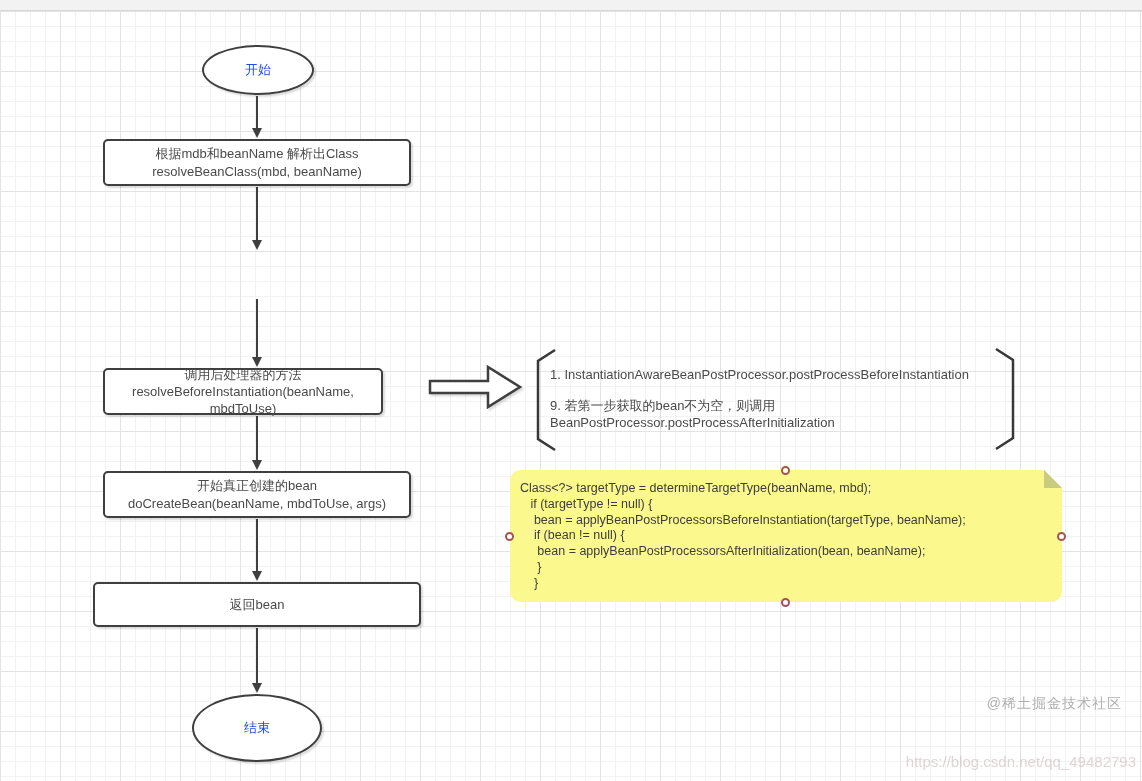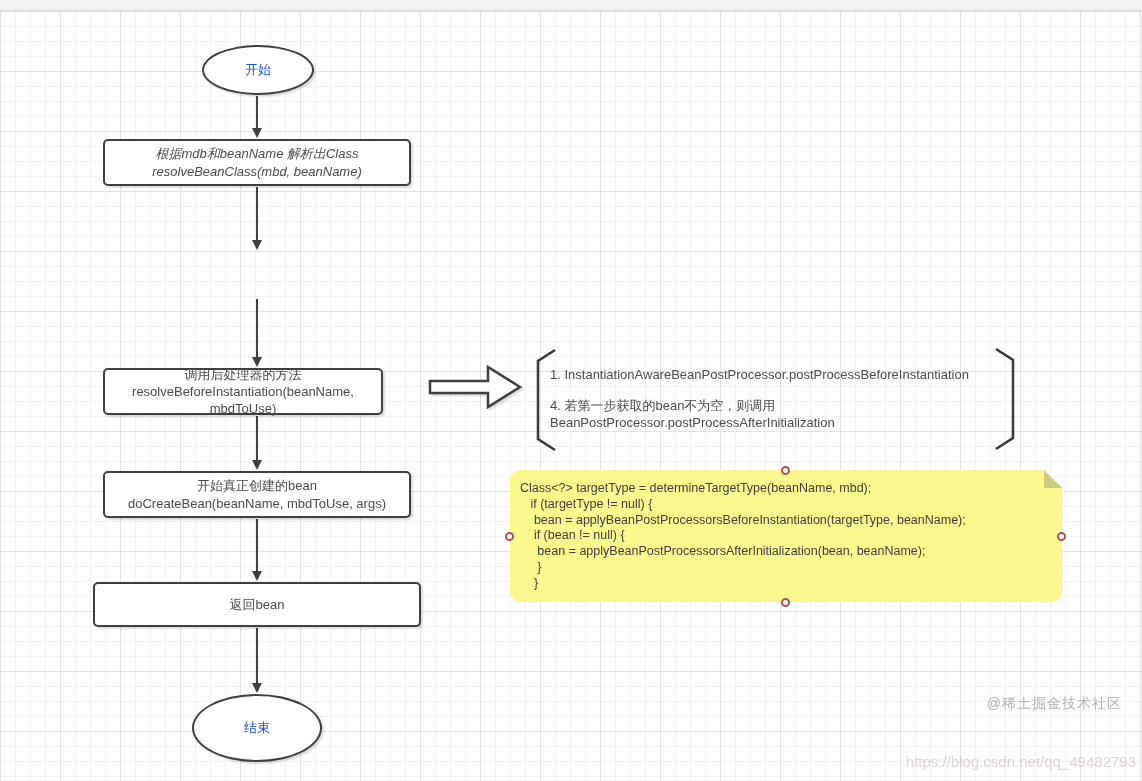--- a/index.html
+++ b/index.html
@@ -91,21 +91,21 @@
     <span>开始</span>
   </div>
 
   <div class="varrow" style="left:256px; top:96px;  height:33px;"></div>
   <div class="varrow" style="left:256px; top:187px; height:54px;"></div>
   <div class="varrow" style="left:256px; top:299px; height:59px;"></div>
   <div class="varrow" style="left:256px; top:416px; height:45px;"></div>
   <div class="varrow" style="left:256px; top:519px; height:53px;"></div>
   <div class="varrow" style="left:256px; top:628px; height:56px;"></div>
 
-  <div class="node-box" style="left:103px; top:139px; width:308px; height:47px;font-style:italic;">
+  <div class="node-box" style="left:103px; top:139px; width:308px; height:47px;">
     <span>根据mdb和beanName 解析出Class</span>
     <span>resolveBeanClass(mbd, beanName)</span>
   </div>
 
 
   <div class="node-box" style="left:103px; top:368px; width:280px; height:47px;">
     <span>调用后处理器的方法</span>
     <span>resolveBeforeInstantiation(beanName, mbdToUse)</span>
   </div>
 
@@ -128,21 +128,21 @@
 
   <svg class="bracket" style="left:534px; top:348px;" width="24" height="104" viewBox="0 0 24 104">
     <polyline points="21,2 4,13 4,91 21,102" fill="none" stroke="#383838" stroke-width="2.5"></polyline>
   </svg>
   <svg class="bracket" style="left:993px; top:347px;" width="24" height="104" viewBox="0 0 24 104">
     <polyline points="3,2 20,13 20,91 3,102" fill="none" stroke="#383838" stroke-width="2.5"></polyline>
   </svg>
 
   <div class="annot" style="left:550px; top:366px;">1. InstantiationAwareBeanPostProcessor.postProcessBeforeInstantiation</div>
   <div class="annot" style="left:550px; top:397px;">
-    <div>4. 若第一步获取的bean不为空，则调用</div>
+    <div>9. 若第一步获取的bean不为空，则调用</div>
     <div>BeanPostProcessor.postProcessAfterInitialization</div>
   </div>
 
   <div class="note">
     <div class="code-line">Class&lt;?&gt; targetType = determineTargetType(beanName, mbd);</div>
     <div class="code-line">   if (targetType != null) {</div>
     <div class="code-line">    bean = applyBeanPostProcessorsBeforeInstantiation(targetType, beanName);</div>
     <div class="code-line">    if (bean != null) {</div>
     <div class="code-line">     bean = applyBeanPostProcessorsAfterInitialization(bean, beanName);</div>
     <div class="code-line">     }</div>

